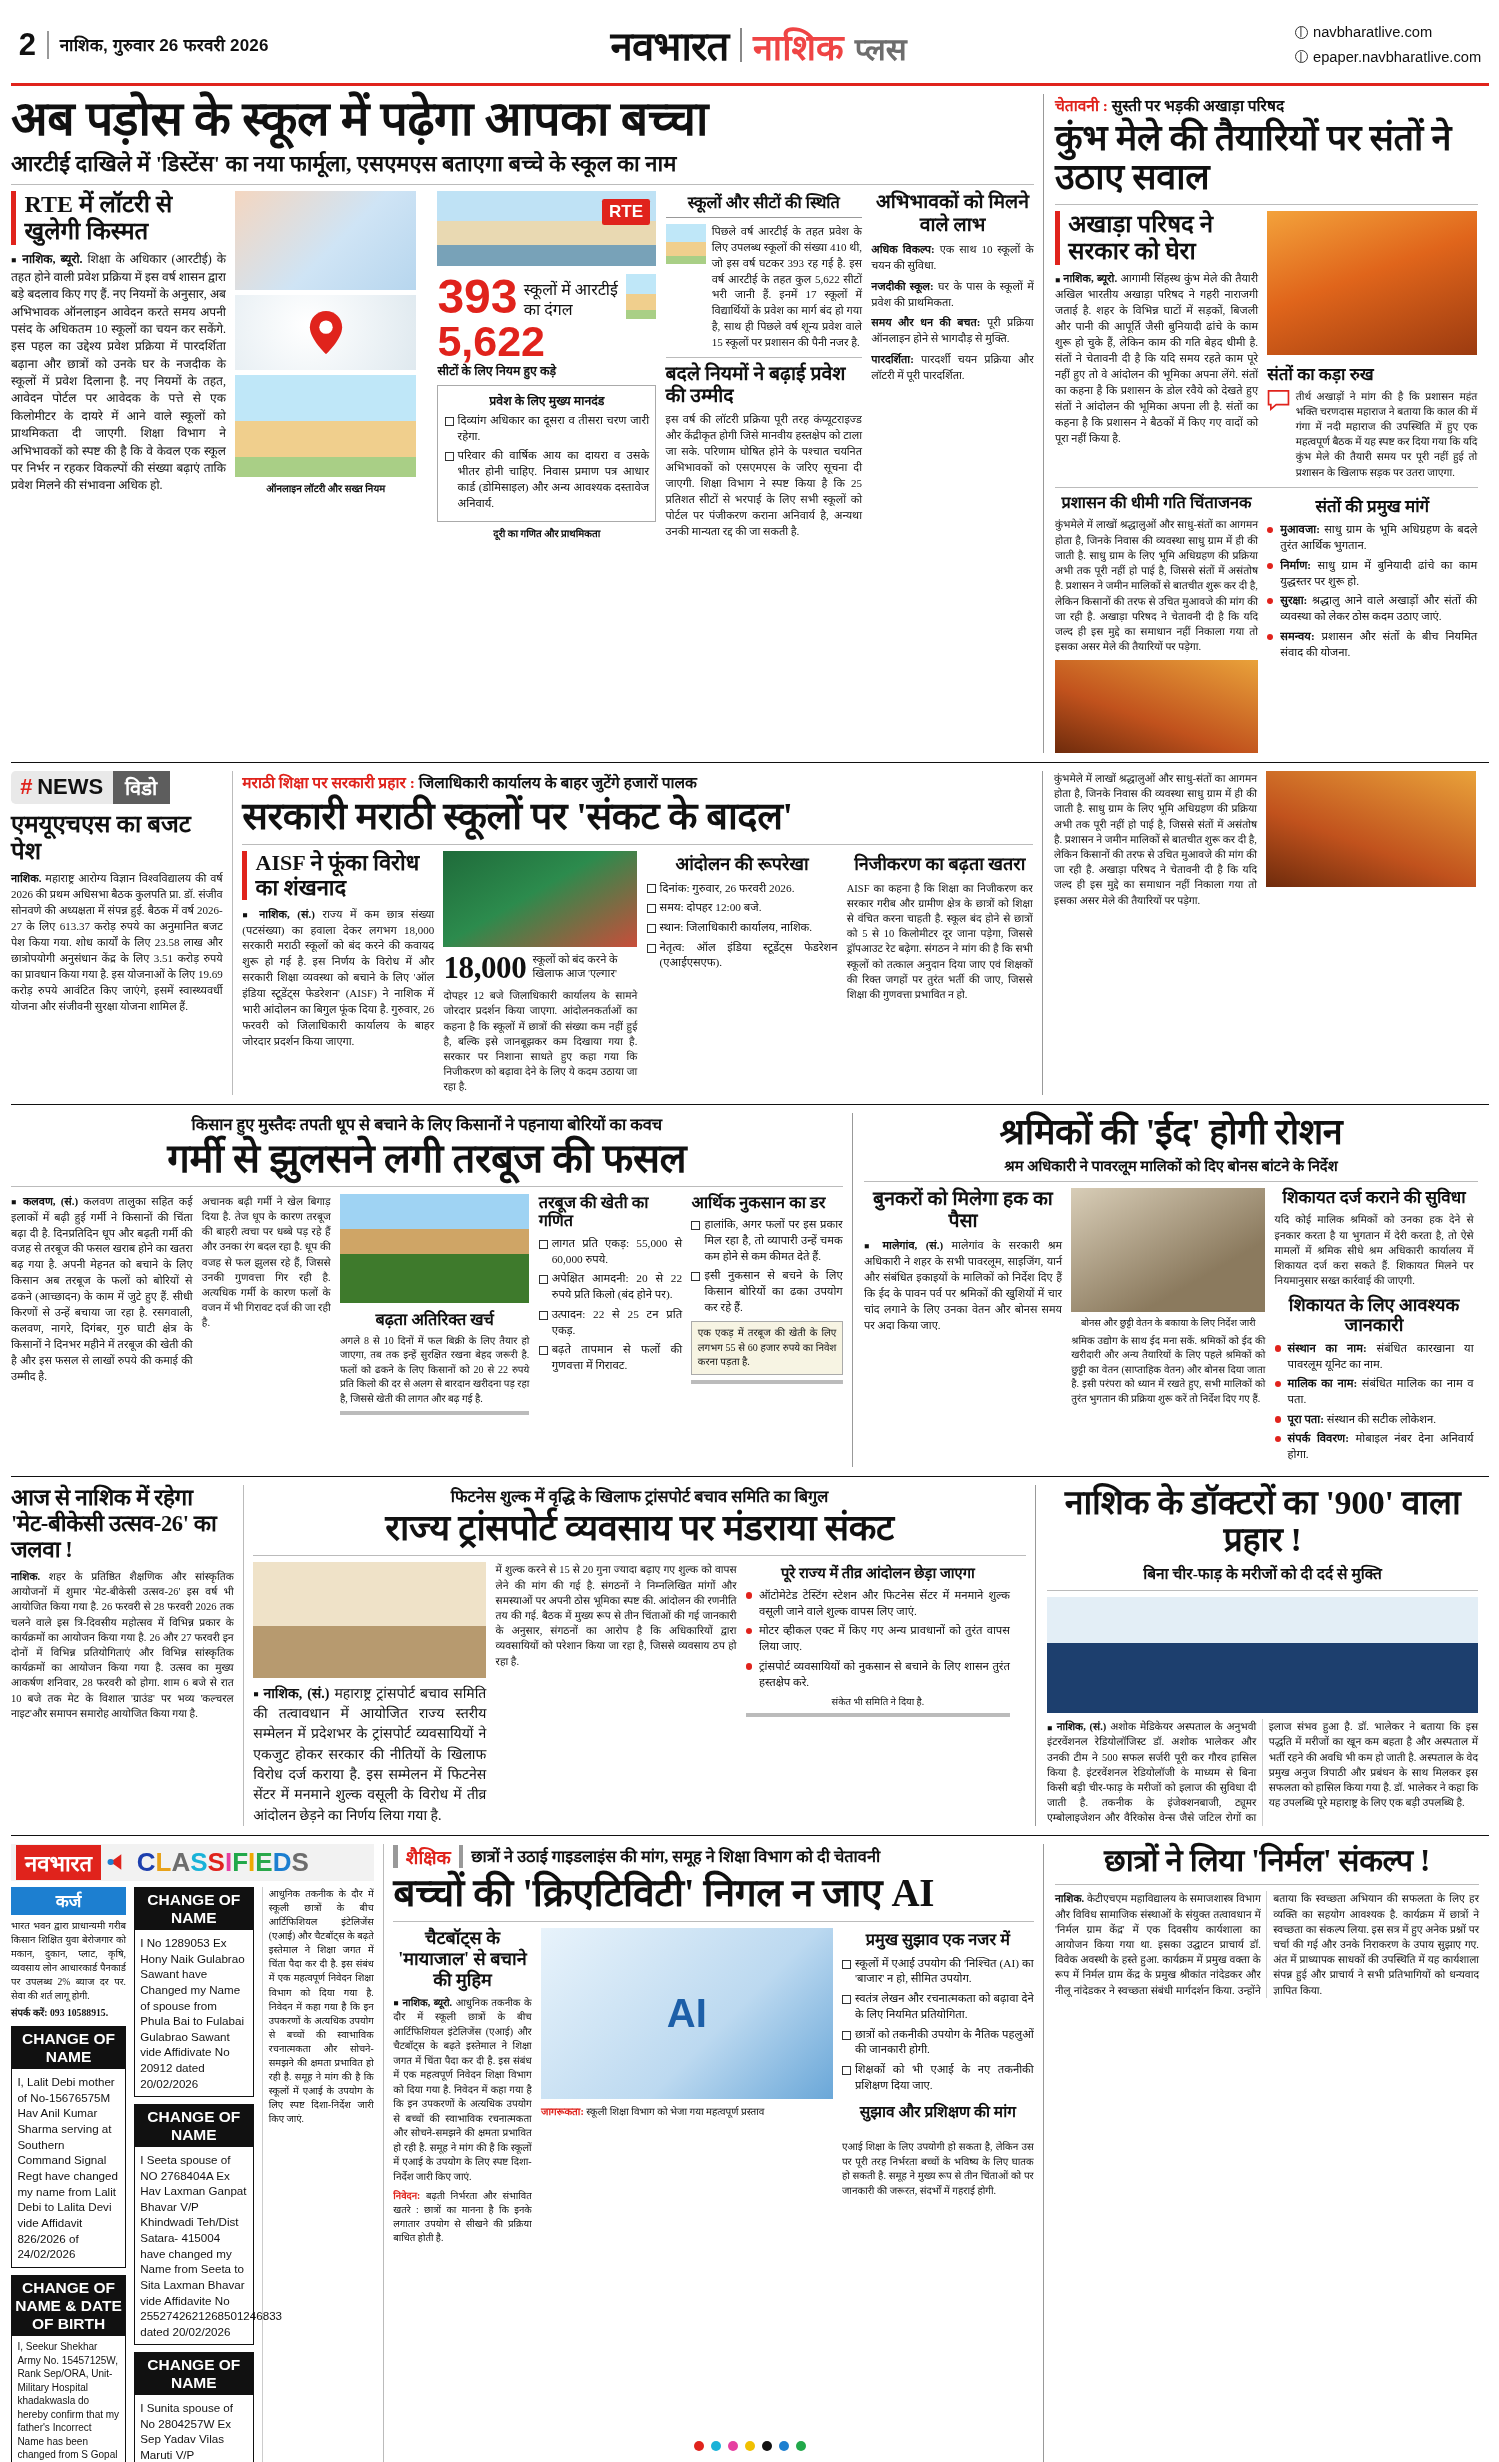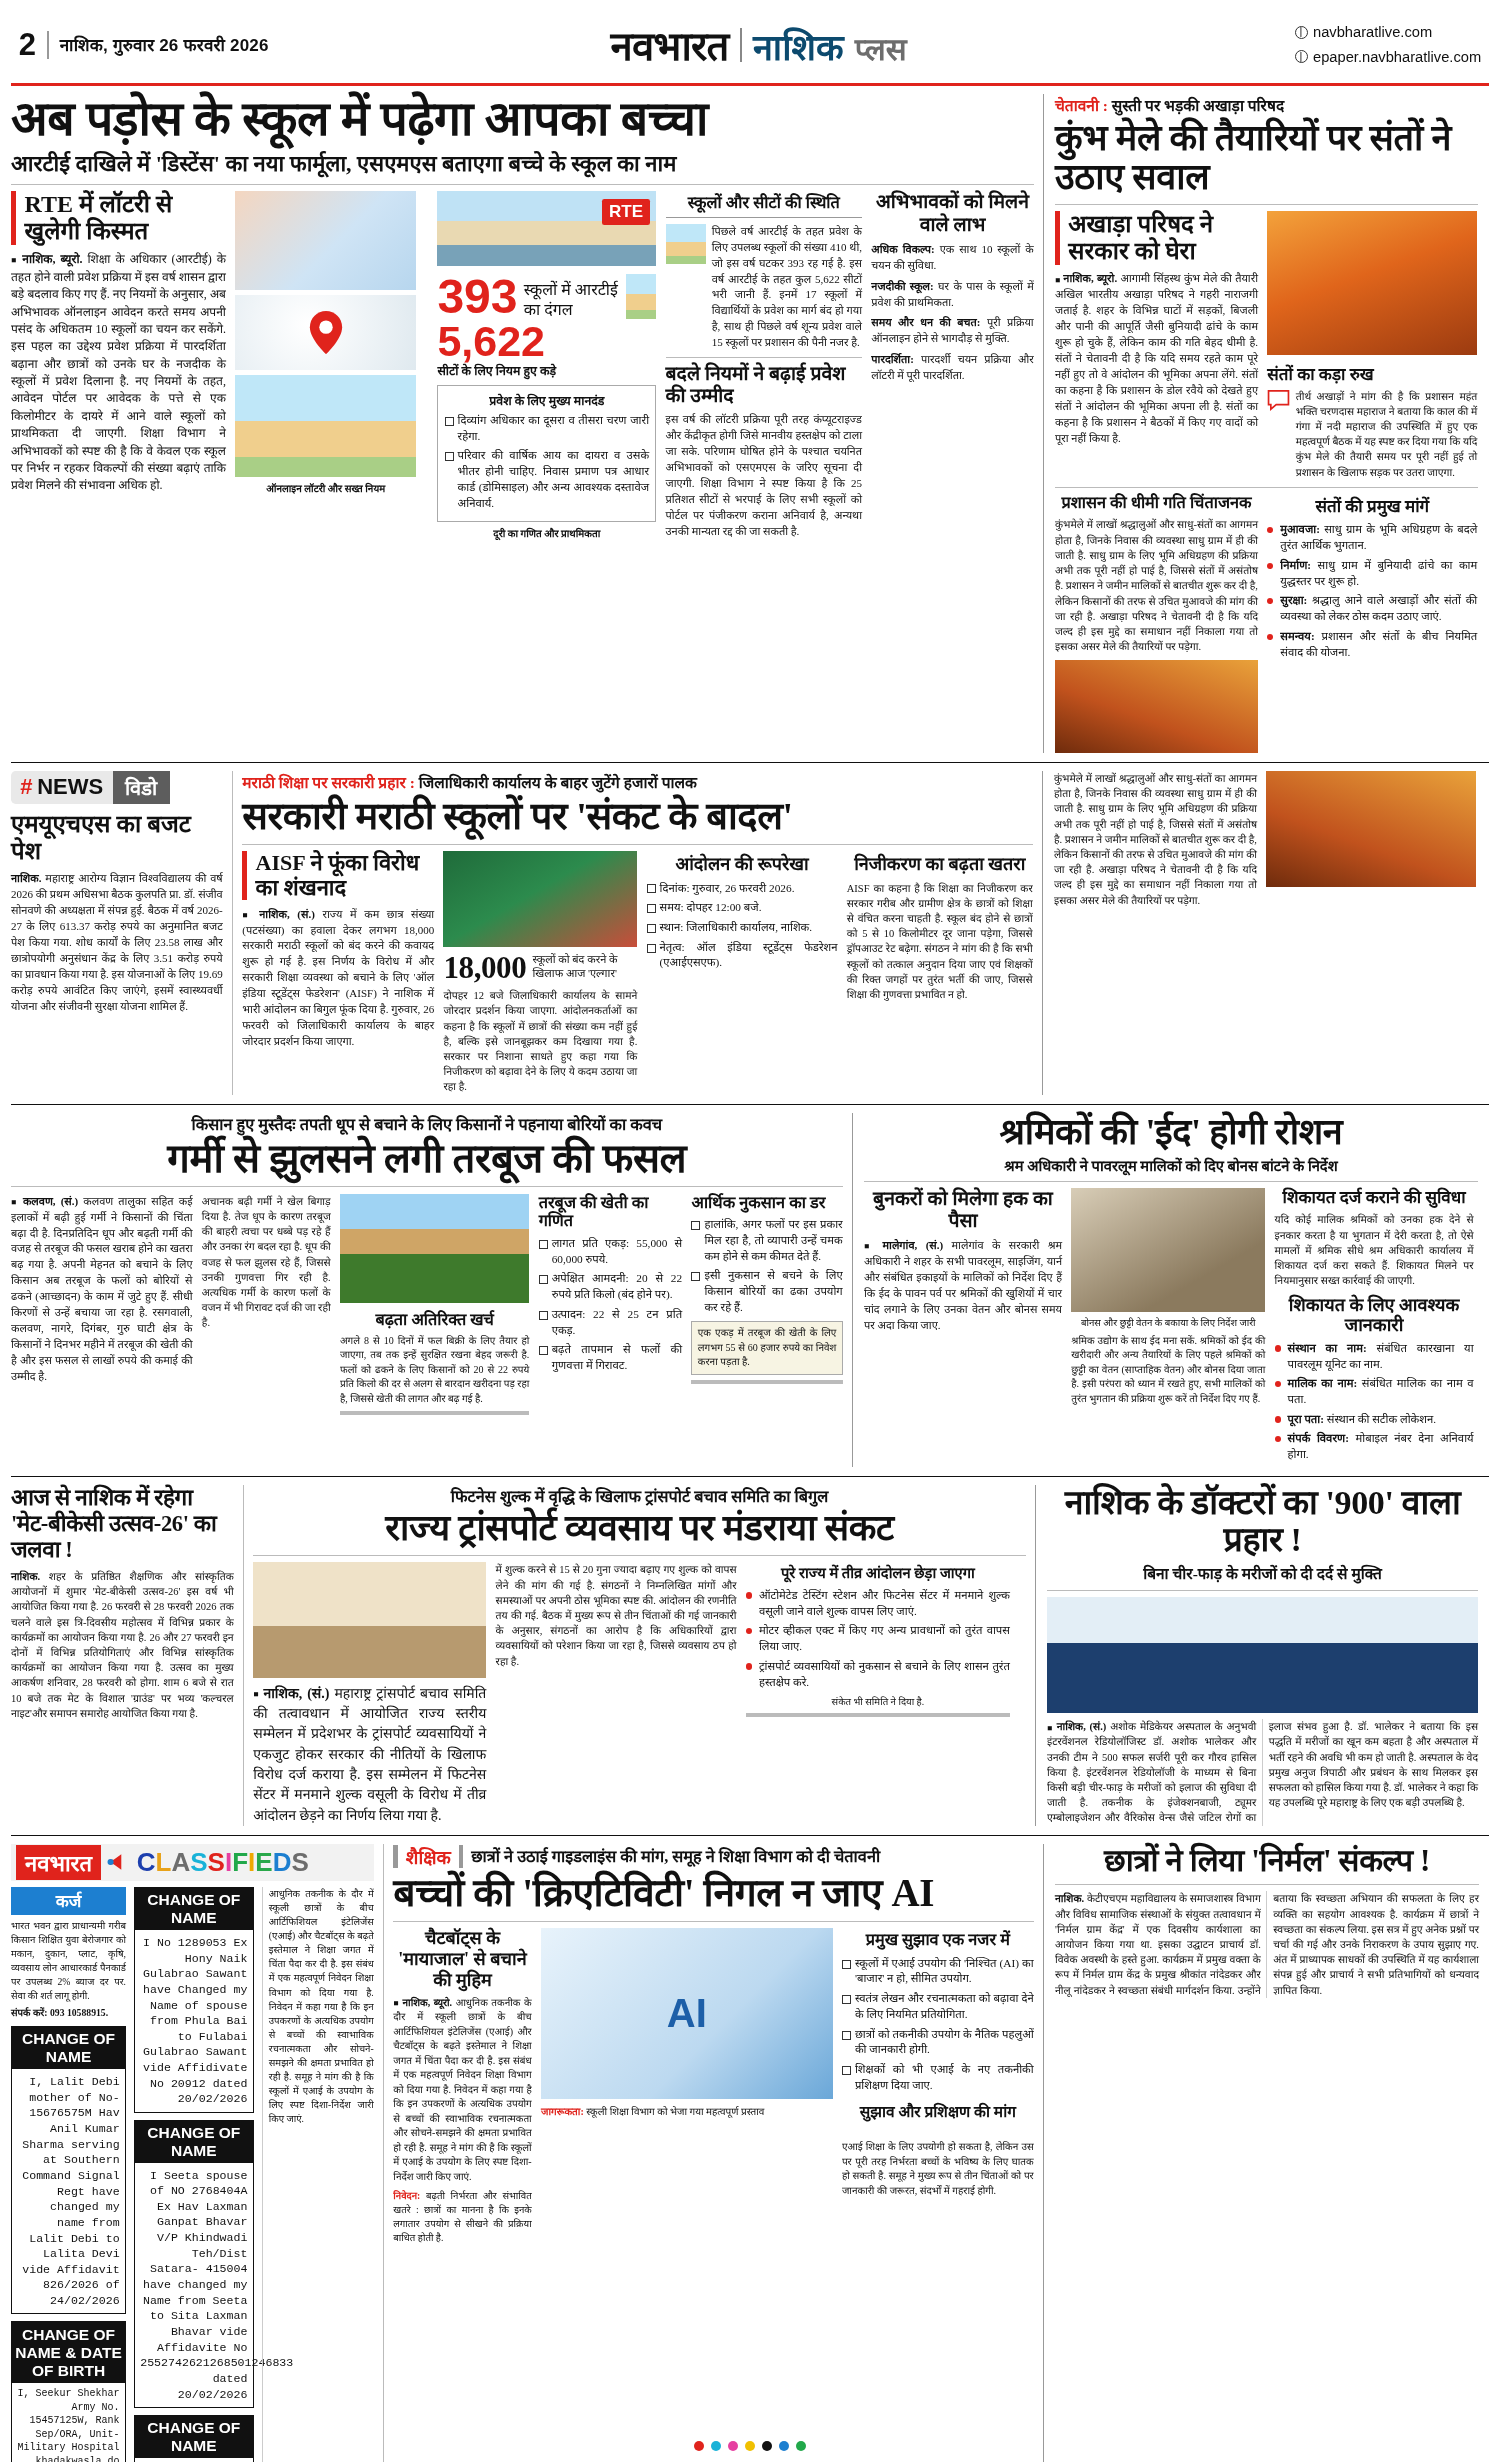--- a/index.html
+++ b/index.html
@@ -15,21 +15,21 @@
 
   
   .masthead { display:flex; align-items:center; justify-content:space-between; padding:17px 7.8px 7.8px 7.8px; }
   .mh-left { display:flex; align-items:center; gap:11px; }
   .mh-pageno { font-size:31px; font-weight:bold; font-family:"Liberation Sans",sans-serif; }
   .mh-divider { width:1.6px; height:28px; background:#999; }
   .mh-date { font-size:17px; font-weight:bold; font-family:"Liberation Sans",sans-serif; letter-spacing:0.2px;}
   .mh-center { display:flex; align-items:baseline; gap:11px; transform:translateX(-23px); }
   .mh-logo { font-size:40px; font-weight:bold; letter-spacing:-0.8px; font-family:"Liberation Sans",sans-serif; }
   .mh-bar { width:2.3px; height:34px; background:#888; align-self:center;}
-  .mh-sub1 { font-size:36px; font-weight:bold; color:#0c4a6e; font-family:"Liberation Sans",sans-serif; }
+  .mh-sub1 { font-size:36px; font-weight:bold; color:#ef4444; font-family:"Liberation Sans",sans-serif; }
   .mh-sub2 { font-size:31px; font-weight:bold; color:#6d6d6d; font-family:"Liberation Sans",sans-serif; }
   .mh-right { text-align:left; font-size:14.7px; line-height:1.7; font-family:"Liberation Sans",sans-serif; }
   .mh-right div { display:flex; align-items:center; gap:5.4px; }
   .globe { width:13px;height:13px;border:1.2px solid #333;border-radius:50%;display:inline-block;position:relative;flex:0 0 auto;}
   .globe::after{content:"";position:absolute;left:50%;top:0.8px;bottom:0.8px;width:1.2px;background:#333;transform:translateX(-50%);}
   .rule-red { height:3.1px; background:#e0231c; margin:3.1px 0 0 0; }
 
   
   .kicker { font-size:15.5px; font-weight:bold; }
   .kicker .red { color:#e0231c; }
@@ -72,21 +72,21 @@
   .newstag .hash { color:#e0231c; }
   .newstag .b { background:#5d5d5d; color:#fff; display:flex; align-items:center; padding:0 12.4px; font-weight:bold; font-size:20px;}
 
   
   .cl-head { display:flex; align-items:center; background:#f2f2f2; height:37px; }
   .cl-nb { background:#e0231c; color:#fff; font-weight:bold; font-size:22px; padding:2.3px 9.3px; margin-left:4.7px; }
   .cl-word span { font-weight:bold; font-size:26px; font-family:"Liberation Sans",sans-serif; }
   .cl-blue { background:#1d7fd0; color:#fff; text-align:center; font-weight:bold; font-size:17px; padding:2.3px 0; }
   .ad { border:1.2px solid #111; margin-bottom:7px; }
   .ad-h { background:#111; color:#fff; text-align:center; font-weight:bold; font-size:15.5px; padding:3.1px 0; font-family:"Liberation Sans",sans-serif; }
-  .ad-b { padding:4.7px 5.4px; font-size:11.6px; line-height:1.35; text-align:right; font-family:Liberation Mono, monospace; }
+  .ad-b { padding:4.7px 5.4px; font-size:11.6px; line-height:1.35; text-align:left; font-family:Liberation Sans, sans-serif; }
 
   .dots { display:flex; gap:7px; justify-content:center; align-items:center; }
   .dots i { width:10px;height:10px;border-radius:50%;display:block; }
   ul.bl { list-style:none; }
   ul.bl li { position:relative; padding-left:13px; margin-bottom:3.9px; font-size:11.3px; line-height:1.4; text-align:justify;}
   ul.bl li::before{content:"";position:absolute;left:0;top:3.9px;width:7px;height:7px;border:1.1px solid #333;}
   ul.dl li::before{content:"";position:absolute;left:0;top:4.7px;width:6.2px;height:6.2px;border-radius:50%;background:#e0231c;border:none;}
 </style>
 </head>
 <body>

